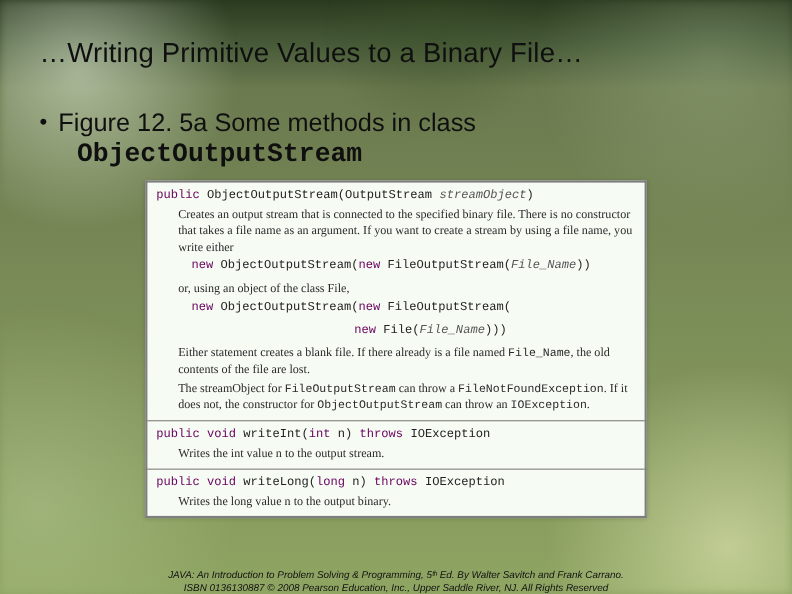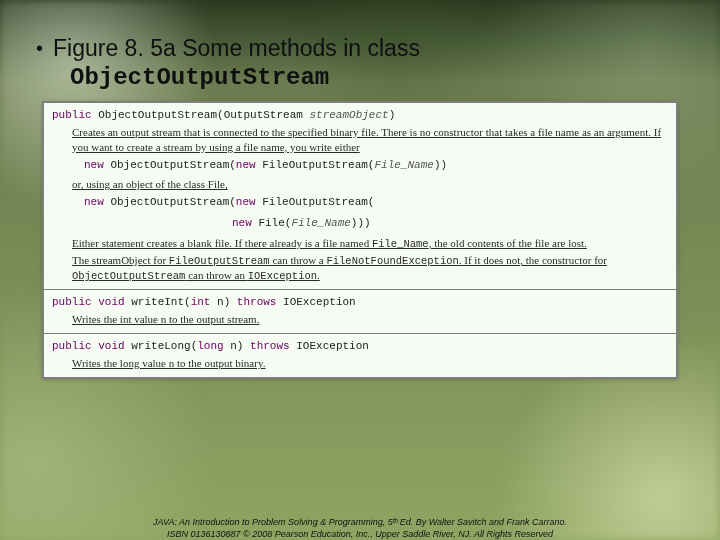--- a/index.html
+++ b/index.html
@@ -19,46 +19,47 @@
       radial-gradient(circle at 92% 92%, rgba(245,248,200,.5) 0%, rgba(245,248,200,0) 20%);
     filter: blur(4px);
   }
   .content { position: relative; padding: 34px 36px 0 36px; }
   .title { font-size: 25px; color: #0f0f0f; font-weight: 400; margin-bottom: 34px; letter-spacing: .2px; }
   .bullet-row { display: flex; align-items: flex-start; gap: 10px; margin-bottom: 2px; }
   .bullet-dot { font-size: 20px; line-height: 28px; color: #0f0f0f; }
   .bullet-text { font-size: 23px; color: #0f0f0f; line-height: 28px; }
   .classname { font-family: "Courier New", monospace; font-weight: 700; font-size: 24px; margin-left: 34px; margin-top: 2px; color: #0f0f0f; }
   .api-table {
-    width: 636px; margin: 10px auto 0 auto;
+    width: 456px; margin: 10px auto 0 auto;
     border: 2px solid #7e7e7e; border-collapse: collapse;
     background: #f6fbf4;
     box-shadow: 0 1px 4px rgba(0,0,0,.2);
   }
   .api-table td { border: 1px solid #7e7e7e; padding: 5px 8px 6px 8px; vertical-align: top; }
   .sig { font-family: "Courier New", monospace; font-size: 11px; color: #222; white-space: pre-wrap; line-height: 1.35; }
   .sig .kw { color: #6a005f; }
   .sig .arg { font-style: italic; color: #555; }
-  .desc { font-family: Georgia, "Times New Roman", serif; font-size: 11px; color: #2a2a2a; line-height: 1.35; padding-left: 20px; padding-top: 2px; text-decoration: underline; }
+  .desc { font-family: Georgia, "Times New Roman", serif; font-size: 11px; color: #2a2a2a; line-height: 1.35; padding-left: 20px; padding-top: 2px; }
   .desc .mono { font-family: "Courier New", monospace; font-size: 10.5px; }
   .code-line { font-family: "Courier New", monospace; font-size: 11px; color: #222; padding-left: 32px; padding-top: 3px; padding-bottom: 3px; line-height: 1.35; }
   .code-line .kw { color: #6a005f; }
   .code-line .arg { font-style: italic; color: #555; }
   .footer { position: absolute; bottom: 0; left: 0; right: 0; text-align: center; font-size: 9px; font-style: italic; color: #111; line-height: 1.35; }
 </style>
 </head>
 <body>
 
 <div class="bg-blur"></div>
 
 <div class="content">
+  <div class="title">…Writing Primitive Values to a Binary File…</div>
 
   <div class="bullet-row">
     <span class="bullet-dot">•</span>
-    <span class="bullet-text">Figure 8. 5a  Some methods in class</span>
+    <span class="bullet-text">Figure 12. 5a  Some methods in class</span>
   </div>
   <div class="classname">ObjectOutputStream</div>
 
   <table class="api-table">
     <tbody>
         <tr>
       <td>
         <div class="sig"><span class="kw">public</span><span> ObjectOutputStream(OutputStream </span><span class="arg">streamObject</span><span>)</span></div>
         <div class="desc">Creates an output stream that is connected to the specified binary file. There is no constructor that takes a file name as an argument. If you want to create a stream by using a file name, you write either</div>
         <div class="code-line"><span class="kw">new</span><span> ObjectOutputStream(</span><span class="kw">new</span><span> FileOutputStream(</span><span class="arg">File_Name</span><span>))</span></div>

